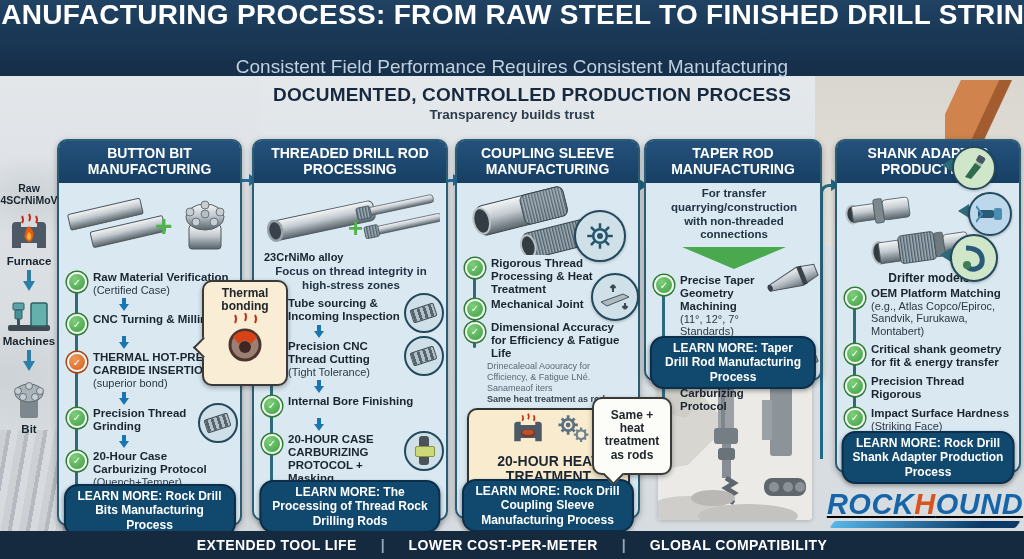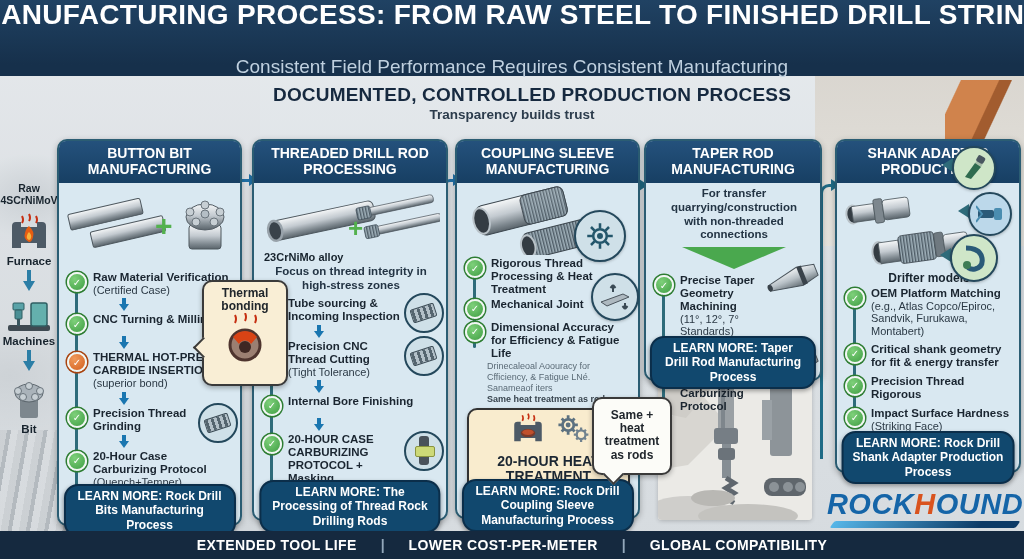--- a/index.html
+++ b/index.html
@@ -125,21 +125,21 @@
   .co.white{background:#fcfcf8;}
   .co-tail-b{position:absolute;left:12px;bottom:-9px;width:13px;height:13px;background:#fcfcf8;
     border-right:2.5px solid #3a3a3a;border-bottom:2.5px solid #3a3a3a;transform:rotate(45deg);}
 
   
   .photo{position:absolute;left:658px;top:370px;width:154px;height:150px;background:#ebebe8;
     border-radius:4px;z-index:2;overflow:hidden;box-shadow:0 1px 4px rgba(0,0,0,.2);}
 
   
   .brand{position:absolute;left:826px;top:490px;width:198px;z-index:4;text-align:center;}
-  .brand .bt{font-style:italic;font-weight:800;font-size:29px;letter-spacing:.5px;line-height:1;}
+  .brand .bt{font-style:italic;font-weight:800;font-size:29px;letter-spacing:.5px;line-height:1;text-decoration:underline;}
   .brand .b-blue{color:#1565a8;}
   .brand .b-orange{color:#d9531e;}
   .swoosh{height:7px;width:186px;margin:2px auto 0;transform:skewX(-35deg);
     background:linear-gradient(90deg,#56b6e8,#0c3a66 80%);border-radius:2px;}
 
   
   .footer{position:absolute;left:0;bottom:0;width:100%;height:28px;background:#15293f;z-index:5;
     display:flex;align-items:center;justify-content:center;gap:24px;}
   .footer .fi{color:#fff;font-size:14px;font-weight:800;letter-spacing:.4px;}
   .footer .pipe{color:#93a7ba;font-size:14px;font-weight:700;}

